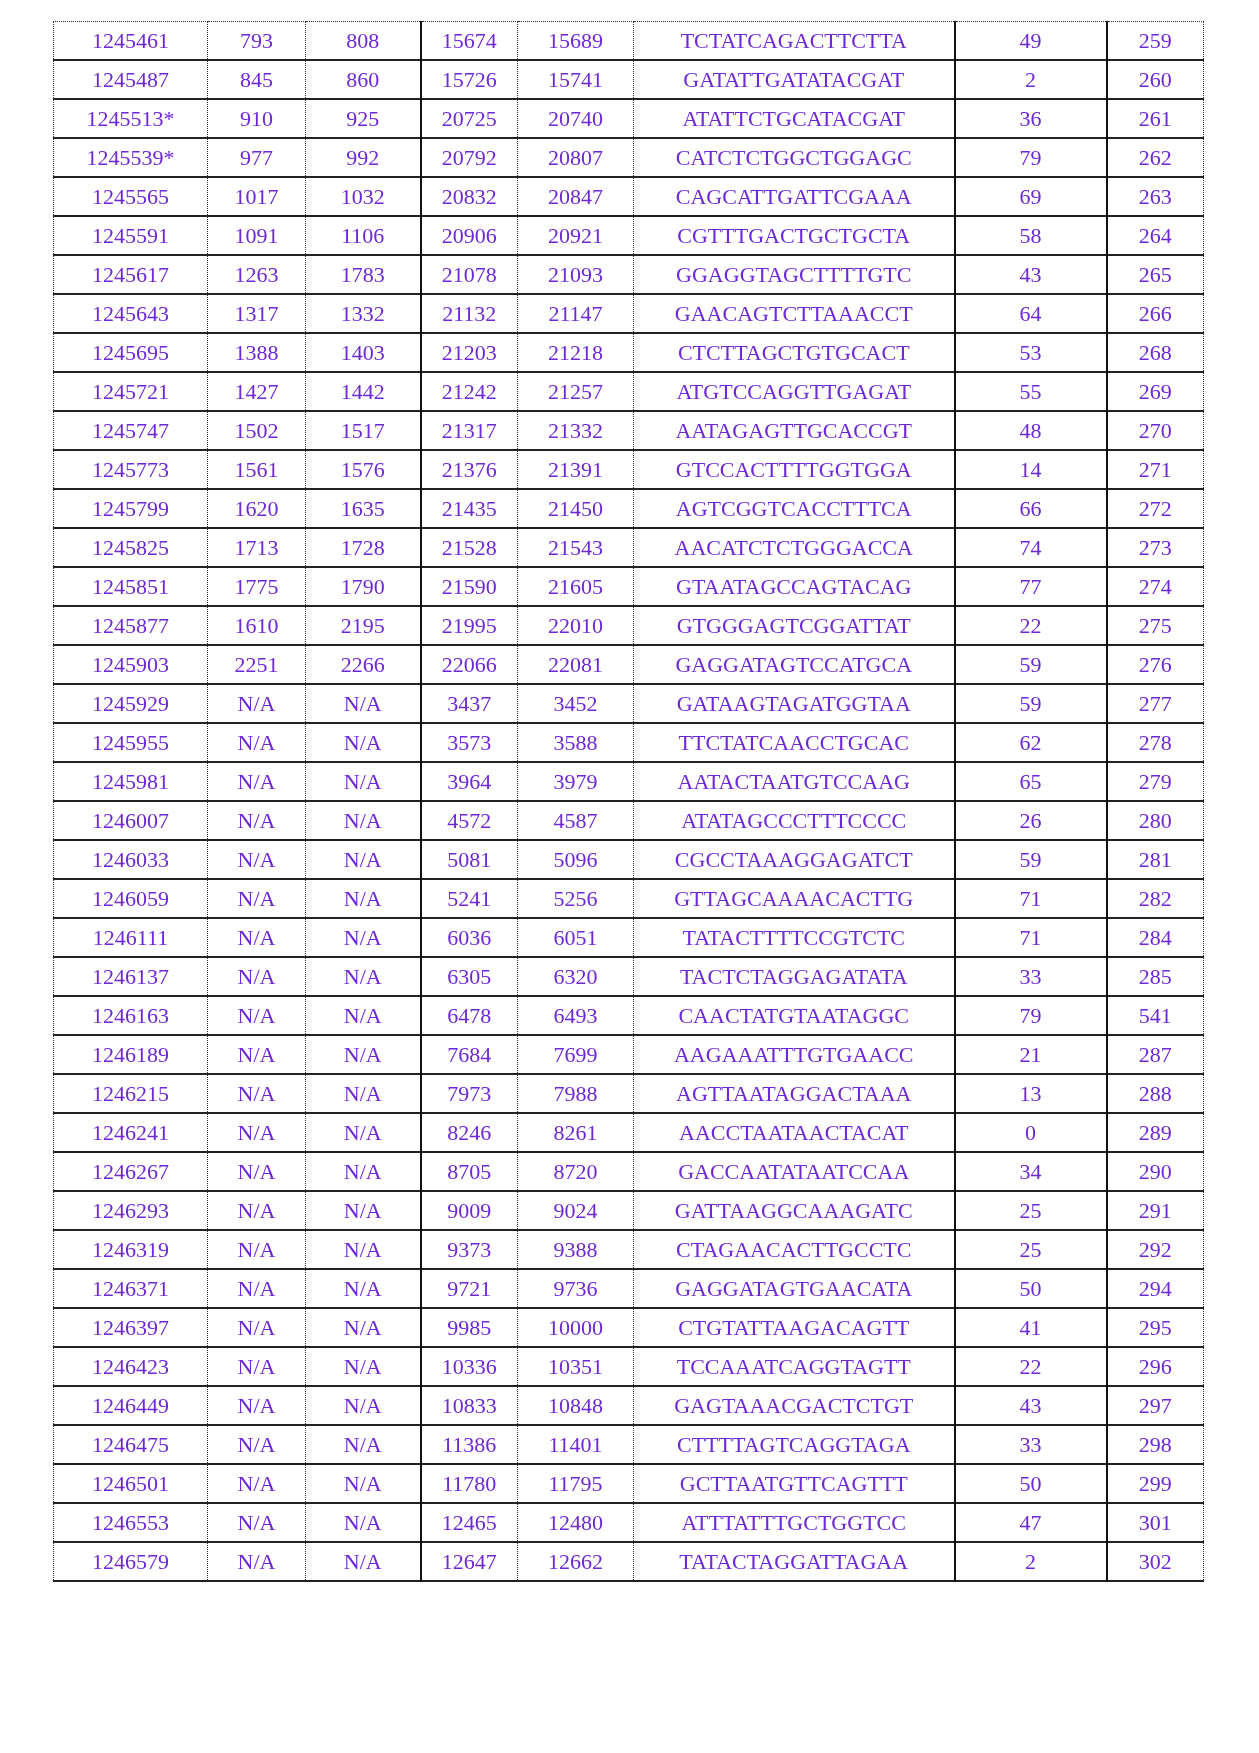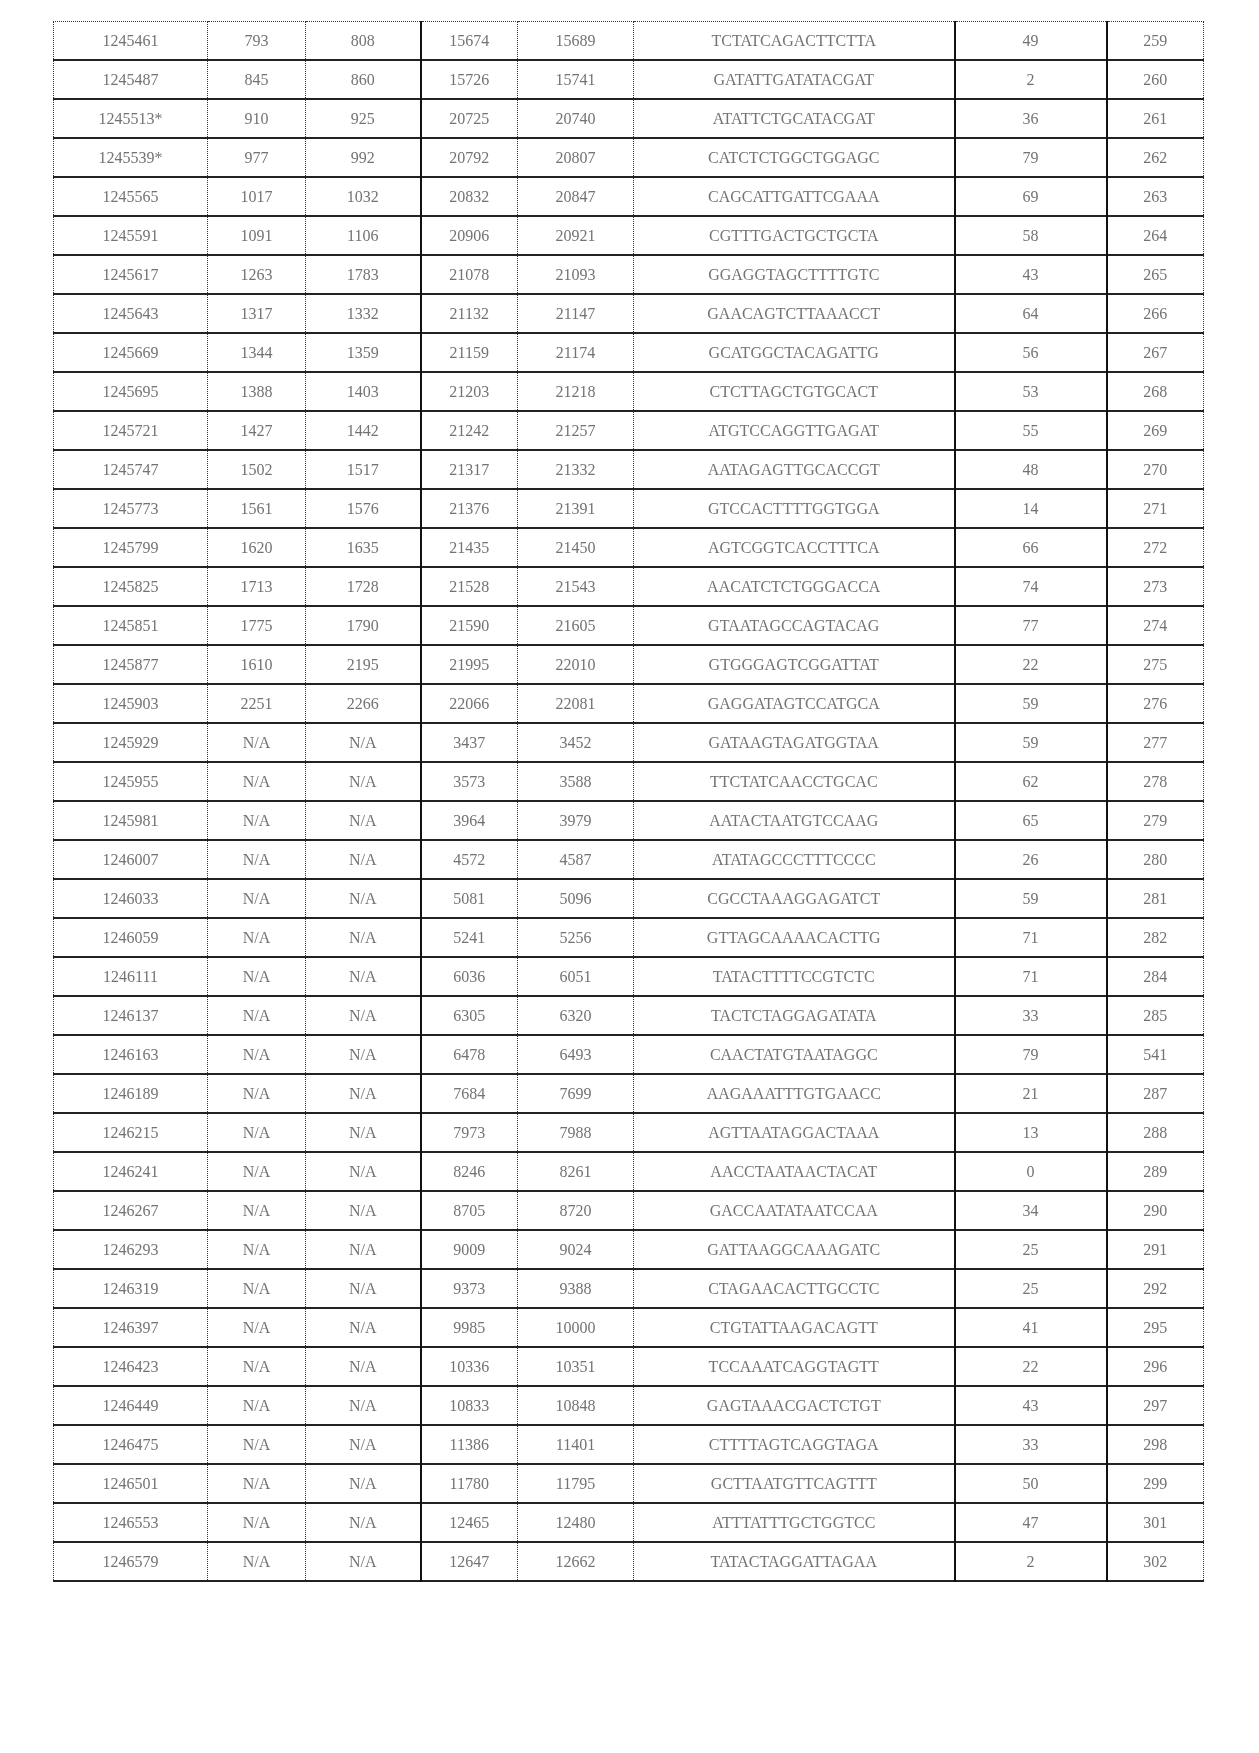--- a/index.html
+++ b/index.html
@@ -1,21 +1,21 @@
 <!DOCTYPE html>
 <html><head>
   <meta charset="utf-8">
   <style>
     html, body { margin: 0; padding: 0; background: #ffffff; }
     body { width: 1259px; height: 1753px; position: relative; overflow: hidden; }
     table.data {
       position: absolute; left: 53px; top: 21px;
       width: 1150px; border-collapse: collapse; table-layout: fixed;
       font-family: "Liberation Serif", "DejaVu Serif", serif;
-      font-size: 16px; color: #737373;
+      font-size: 22px; color: #6d28d9;
     }
     table.data td {
       height: 37px; padding: 0; text-align: center; vertical-align: middle;
       border: 1.5px dotted #333; white-space: nowrap; line-height: 37px;
     }
     table.data tr { border-bottom: 2px solid #222; }
     table.data td.c3, table.data td.c6, table.data td.c7 { border-right: 2px solid #111; }
     col.w1 { width: 154px; } col.w2 { width: 98px; } col.w3 { width: 115px; }
     col.w4 { width: 97px; } col.w5 { width: 116px; } col.w6 { width: 321px; }
     col.w7 { width: 152px; } col.w8 { width: 97px; }
@@ -109,30 +109,20 @@
         <td class="c1">1245643</td>
         <td class="c2">1317</td>
         <td class="c3">1332</td>
         <td class="c4">21132</td>
         <td class="c5">21147</td>
         <td class="c6">GAACAGTCTTAAACCT</td>
         <td class="c7">64</td>
         <td class="c8">266</td>
       </tr>
       <tr>
-        <td class="c1">1245669</td>
-        <td class="c2">1344</td>
-        <td class="c3">1359</td>
-        <td class="c4">21159</td>
-        <td class="c5">21174</td>
-        <td class="c6">GCATGGCTACAGATTG</td>
-        <td class="c7">56</td>
-        <td class="c8">267</td>
-      </tr>
-      <tr>
         <td class="c1">1245695</td>
         <td class="c2">1388</td>
         <td class="c3">1403</td>
         <td class="c4">21203</td>
         <td class="c5">21218</td>
         <td class="c6">CTCTTAGCTGTGCACT</td>
         <td class="c7">53</td>
         <td class="c8">268</td>
       </tr>
       <tr>
@@ -359,20 +349,30 @@
         <td class="c1">1246319</td>
         <td class="c2">N/A</td>
         <td class="c3">N/A</td>
         <td class="c4">9373</td>
         <td class="c5">9388</td>
         <td class="c6">CTAGAACACTTGCCTC</td>
         <td class="c7">25</td>
         <td class="c8">292</td>
       </tr>
       <tr>
+        <td class="c1">1246371</td>
+        <td class="c2">N/A</td>
+        <td class="c3">N/A</td>
+        <td class="c4">9721</td>
+        <td class="c5">9736</td>
+        <td class="c6">GAGGATAGTGAACATA</td>
+        <td class="c7">50</td>
+        <td class="c8">294</td>
+      </tr>
+      <tr>
         <td class="c1">1246397</td>
         <td class="c2">N/A</td>
         <td class="c3">N/A</td>
         <td class="c4">9985</td>
         <td class="c5">10000</td>
         <td class="c6">CTGTATTAAGACAGTT</td>
         <td class="c7">41</td>
         <td class="c8">295</td>
       </tr>
       <tr>

